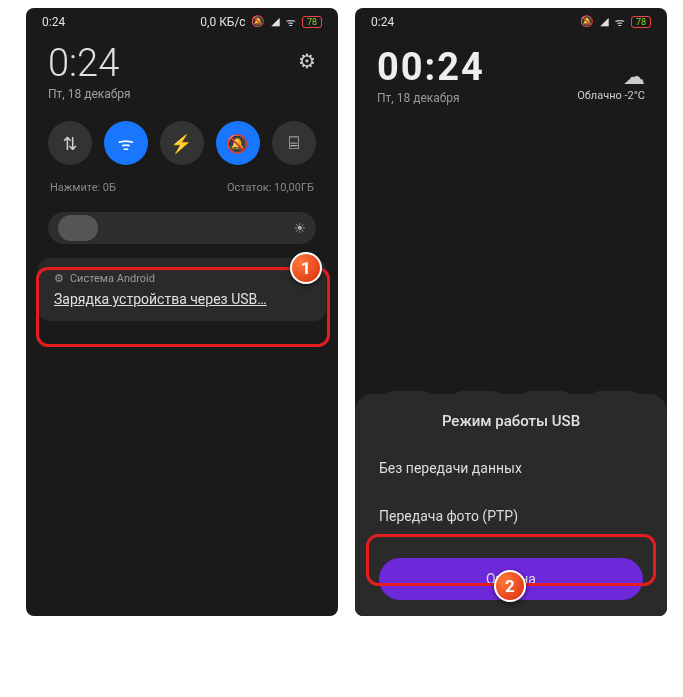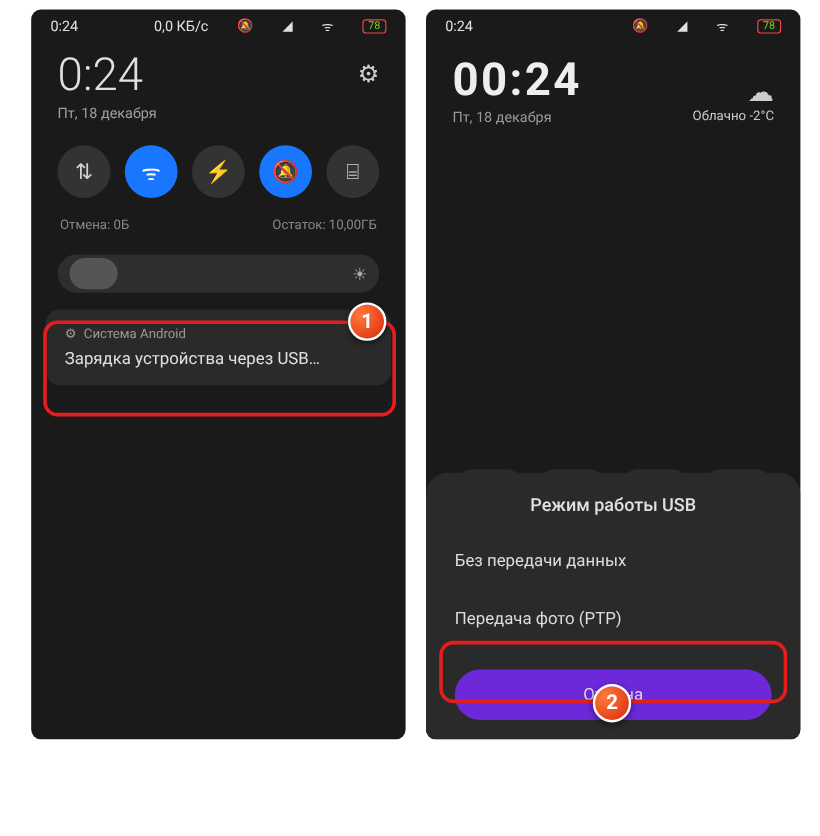--- a/index.html
+++ b/index.html
@@ -2,42 +2,42 @@
 <html><head>
 <meta charset="utf-8">
 <style>
   * { margin: 0; padding: 0; box-sizing: border-box; font-family: -apple-system, Roboto, sans-serif; }
   body { background: #fff; width: 683px; height: 697px; position: relative; }
   .phone { position: absolute; width: 312px; height: 608px; background: #1a1a1a; border-radius: 8px; overflow: hidden; top: 8px; }
   .phone-left { left: 26px; }
   .phone-right { left: 355px; }
 
   .status-bar { display: flex; justify-content: space-between; align-items: center; padding: 6px 16px; color: #e0e0e0; font-size: 12px; }
-  .status-right { display: flex; gap: 24px; align-items: center; }
+  .status-right { display: flex; gap: 6px; align-items: center; }
   .status-icons { display: flex; gap: 4px; align-items: center; font-size: 11px; }
   .battery { border: 1px solid #ef4444; color: #7ed321; border-radius: 3px; padding: 0 4px; font-size: 9px; }
 
   .clock-block { padding: 6px 22px 10px; color: #e0e0e0; display: flex; justify-content: space-between; align-items: flex-start; }
   .time { font-size: 38px; font-weight: 300; }
   .date { font-size: 12px; color: #a0a0a0; margin-top: 2px; }
   .gear-icon { font-size: 20px; color: #d0d0d0; margin-top: 8px; }
 
   .qs-row { display: flex; gap: 12px; padding: 10px 22px; }
   .qs-btn { width: 44px; height: 44px; border-radius: 50%; background: #333; display: flex; align-items: center; justify-content: center; color: #d0d0d0; font-size: 18px; }
   .qs-btn.active { background: #1976ff; color: #fff; }
 
   .data-row { display: flex; justify-content: space-between; padding: 6px 24px 12px; font-size: 11px; color: #888; }
 
   .brightness { margin: 6px 22px; height: 32px; background: #2e2e2e; border-radius: 16px; display: flex; align-items: center; justify-content: space-between; padding: 0 10px; }
   .bright-handle { width: 40px; height: 26px; background: #555; border-radius: 13px; }
   .bright-icon { color: #aaa; font-size: 14px; }
 
   .notif-card { margin: 14px 12px; background: #2a2a2a; border-radius: 12px; padding: 14px 16px; color: #e0e0e0; position: relative; }
   .notif-app { font-size: 11px; color: #999; display: flex; align-items: center; gap: 6px; }
-  .notif-title { font-size: 14px; margin-top: 6px; }
+  .notif-title { font-size: 14px; margin-top: 6px; text-decoration: underline; }
   .notif-sub { font-size: 12px; color: #999; margin-top: 2px; }
 
   
   .lock-clock { padding: 10px 22px 6px; color: #eee; }
   .lock-time { font-size: 38px; font-weight: 700; letter-spacing: 2px; }
   .lock-date { font-size: 12px; color: #999; margin-top: 2px; }
   .weather { position: absolute; right: 22px; top: 56px; text-align: right; color: #ccc; font-size: 11px; }
   .weather-icon { font-size: 22px; display: block; }
 
   .folders { display: flex; justify-content: space-around; padding: 280px 18px 12px; }
@@ -83,21 +83,21 @@
     <div class="gear-icon">⚙</div>
   </div>
   <div class="qs-row">
     <div class="qs-btn">⇅</div>
     <div class="qs-btn active">ᯤ</div>
     <div class="qs-btn">⚡</div>
     <div class="qs-btn active">🔕</div>
     <div class="qs-btn">⌸</div>
   </div>
   <div class="data-row">
-    <span>Отмена: 0Б</span>
+    <span>Нажмите: 0Б</span>
     <span>Остаток: 10,00ГБ</span>
   </div>
   <div class="brightness">
     <div class="bright-handle"></div>
     <span class="bright-icon">☀</span>
   </div>
   <div class="notif-card">
     <div class="notif-app">
       <span>⚙</span>
       <span>Система Android</span>

